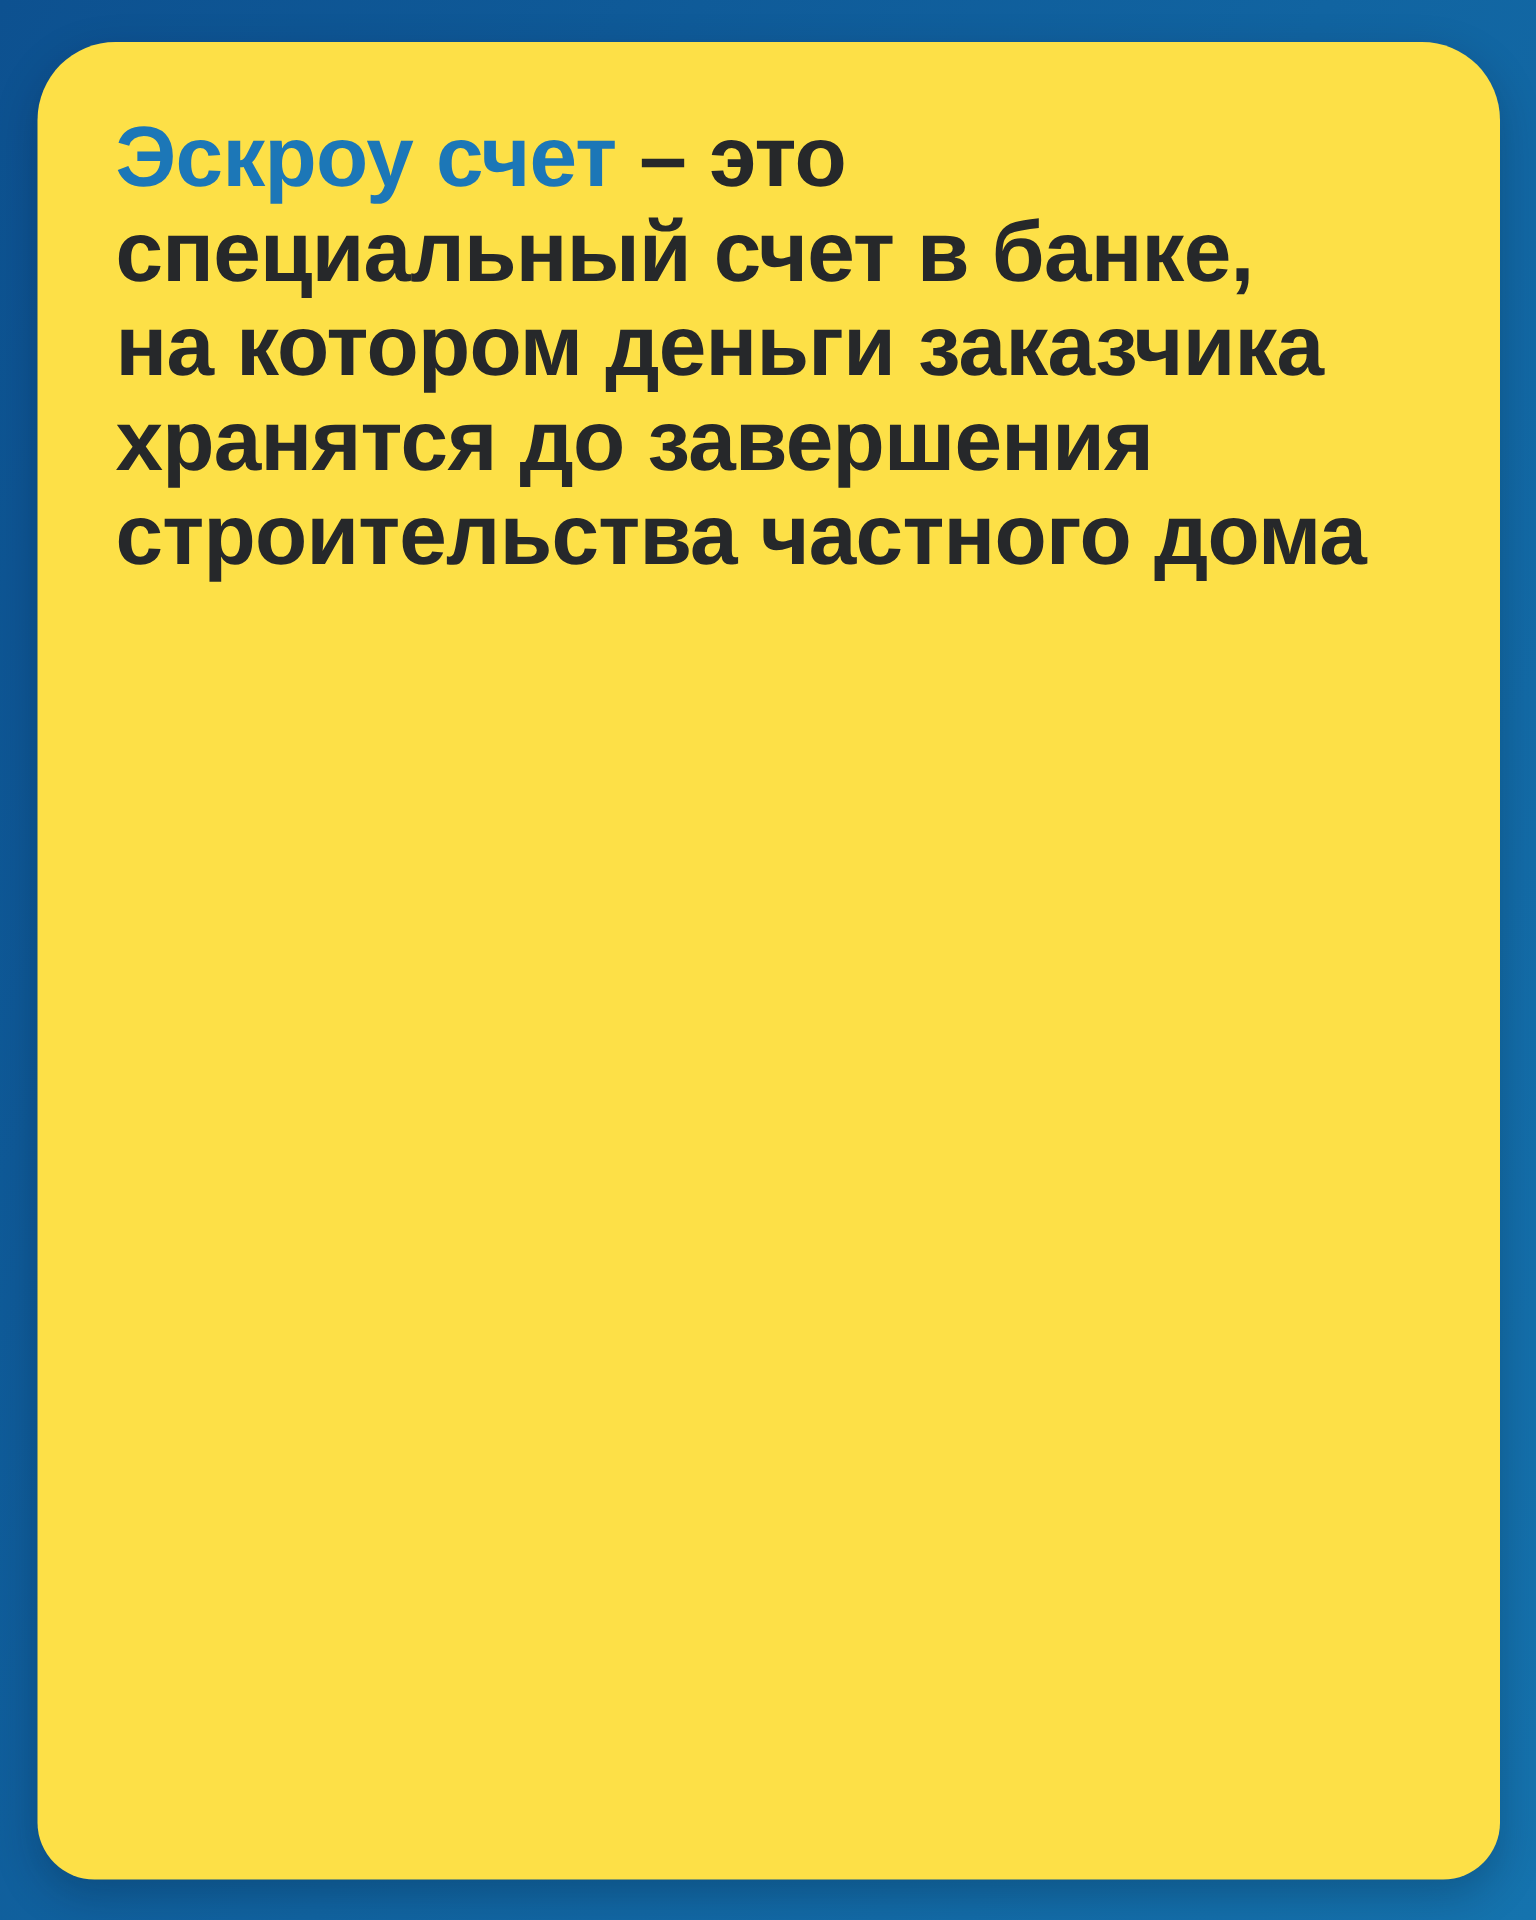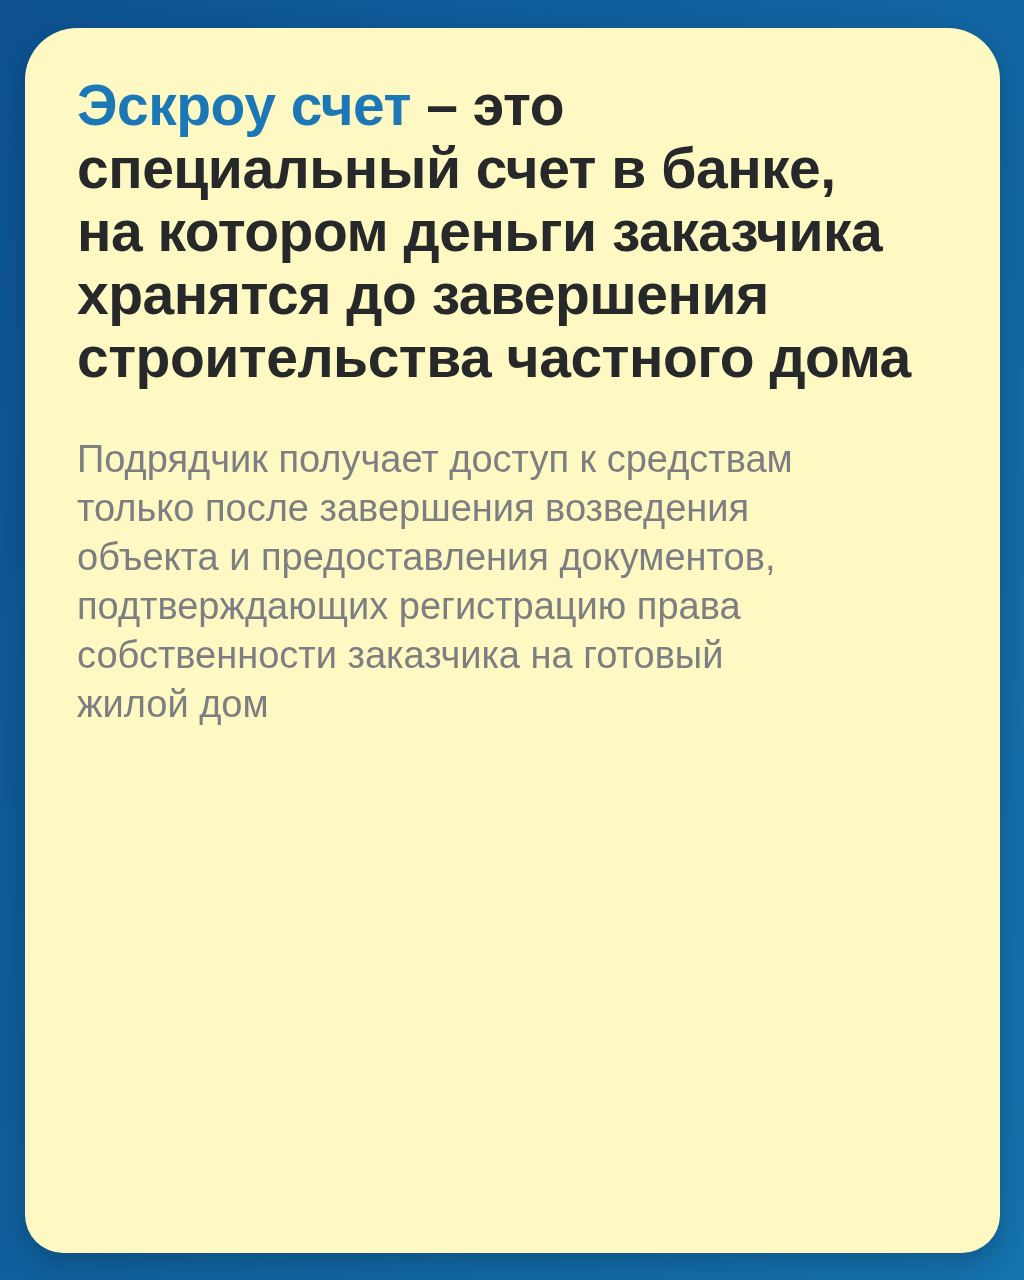--- a/index.html
+++ b/index.html
@@ -13,21 +13,21 @@
     font-family: "Liberation Sans", sans-serif;
     background: linear-gradient(118deg, #0d5190 0%, #1164a1 52%, #1573ae 100%);
     position: relative;
   }
   .card {
     position: absolute;
     left: 25px;
     top: 28px;
     right: 24px;
     bottom: 27px;
-    background: #fef9c3;
+    background: #fde047;
     border-radius: 52px 52px 38px 38px;
     box-shadow: 0 10px 28px rgba(0, 20, 40, 0.25);
     padding: 0 48px 12px 52px;
     box-sizing: border-box;
   }
   .heading {
     margin: 46px 0 0 0;
     font-size: 57px;
     line-height: 63px;
     font-weight: 700;
@@ -49,19 +49,13 @@
 </style>
 </head>
 <body>
 
 <div class="card">
   <h1 class="heading"><span class="term">Эскроу счет</span><span> – это
 специальный счет в банке,
 на котором деньги заказчика
 хранятся до завершения
 строительства частного дома</span></h1>
-  <p class="body-text">Подрядчик получает доступ к средствам
-только после завершения возведения
-объекта и предоставления документов,
-подтверждающих регистрацию права
-собственности заказчика на готовый
-жилой дом</p>
 </div>
 
 </body></html>

